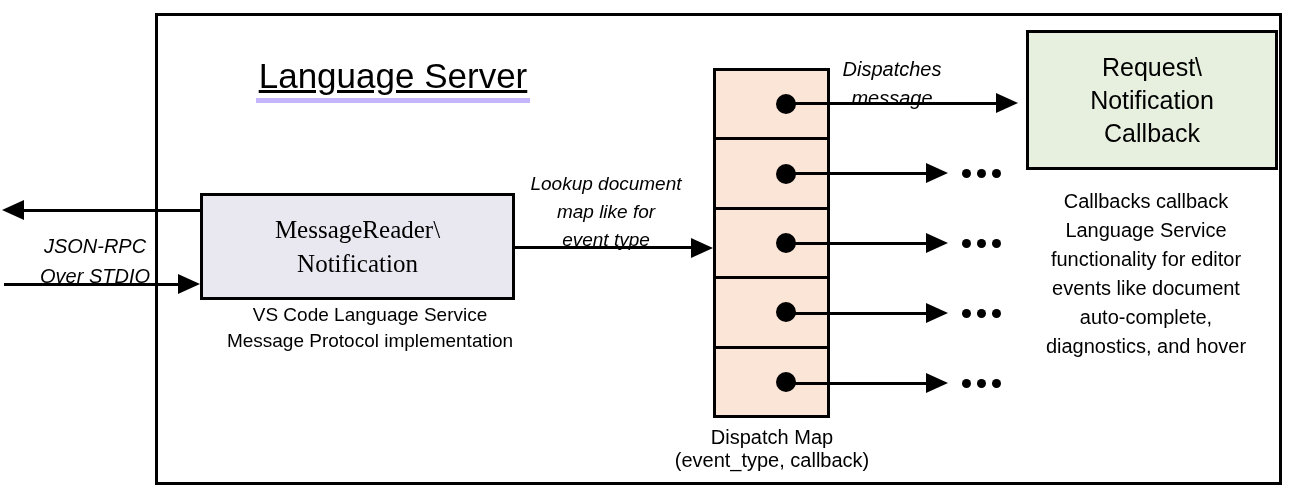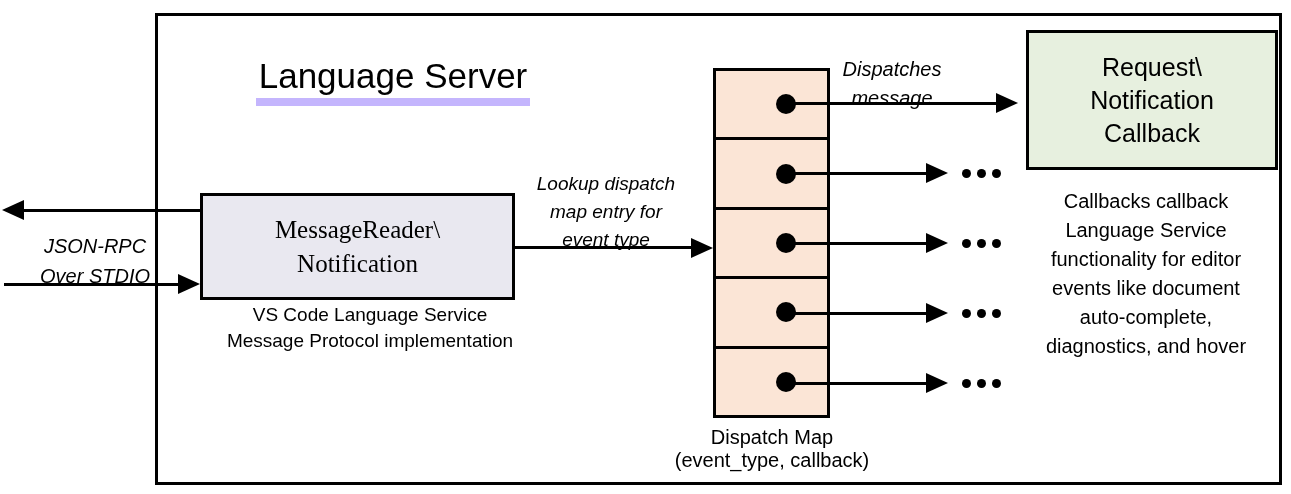--- a/index.html
+++ b/index.html
@@ -7,21 +7,21 @@
     position:relative;width:1291px;height:494px;background:#ffffff;
     font-family:"Liberation Sans", sans-serif;color:#000;overflow:hidden;
   }
   .abs{position:absolute;box-sizing:border-box;}
   .center{text-align:center;}
   .italic{font-style:italic;margin-top:12px;}
   
   .boundary{left:155px;top:13px;width:1127px;height:472px;border:3px solid #000;}
   
   .title{left:213px;top:56px;width:360px;font-size:35px;font-weight:400;}
-  .title .u{display:inline-block;border-bottom:8px solid #c4b5fd;padding:0 3px 2px 3px;}
+  .title .u{display:inline-block;border-bottom:5px solid #c4b5fd;padding:0 3px 2px 3px;text-decoration:underline;}
   
   .hline{position:absolute;height:3px;background:#000;}
   .head-r{position:absolute;width:0;height:0;border-top:10px solid transparent;
           border-bottom:10px solid transparent;border-left:22px solid #000;}
   .head-l{position:absolute;width:0;height:0;border-top:10px solid transparent;
           border-bottom:10px solid transparent;border-right:22px solid #000;}
   
   .node{border:3px solid #000;display:flex;flex-direction:column;
         justify-content:center;align-items:center;}
   .reader-box{left:200px;top:193px;width:315px;height:107px;font-size:25px;line-height:34px;font-family:Liberation Serif, serif;}
@@ -69,22 +69,22 @@
   <div class="abs node reader-box" style="background:#E9E8F0;">
     <div>MessageReader\</div>
     <div>Notification</div>
   </div>
   <div class="abs reader-caption center">
     <div>VS Code Language Service</div>
     <div>Message Protocol implementation</div>
   </div>
 
   <div class="abs lookup-label center italic">
-    <div>Lookup dispatch</div>
-    <div>map entry for</div>
+    <div>Lookup document</div>
+    <div>map like for</div>
     <div>event type</div>
   </div>
   <div class="hline" style="left:515px;top:246px;width:178px;"></div>
   <div class="head-r" style="left:691px;top:238px;"></div>
 
   <div class="abs dispatch-map">
     <div class="cell" style="background:#FBE5D6;">
       <span class="dot"></span>
     </div>
     <div class="cell" style="background:#FBE5D6;">

